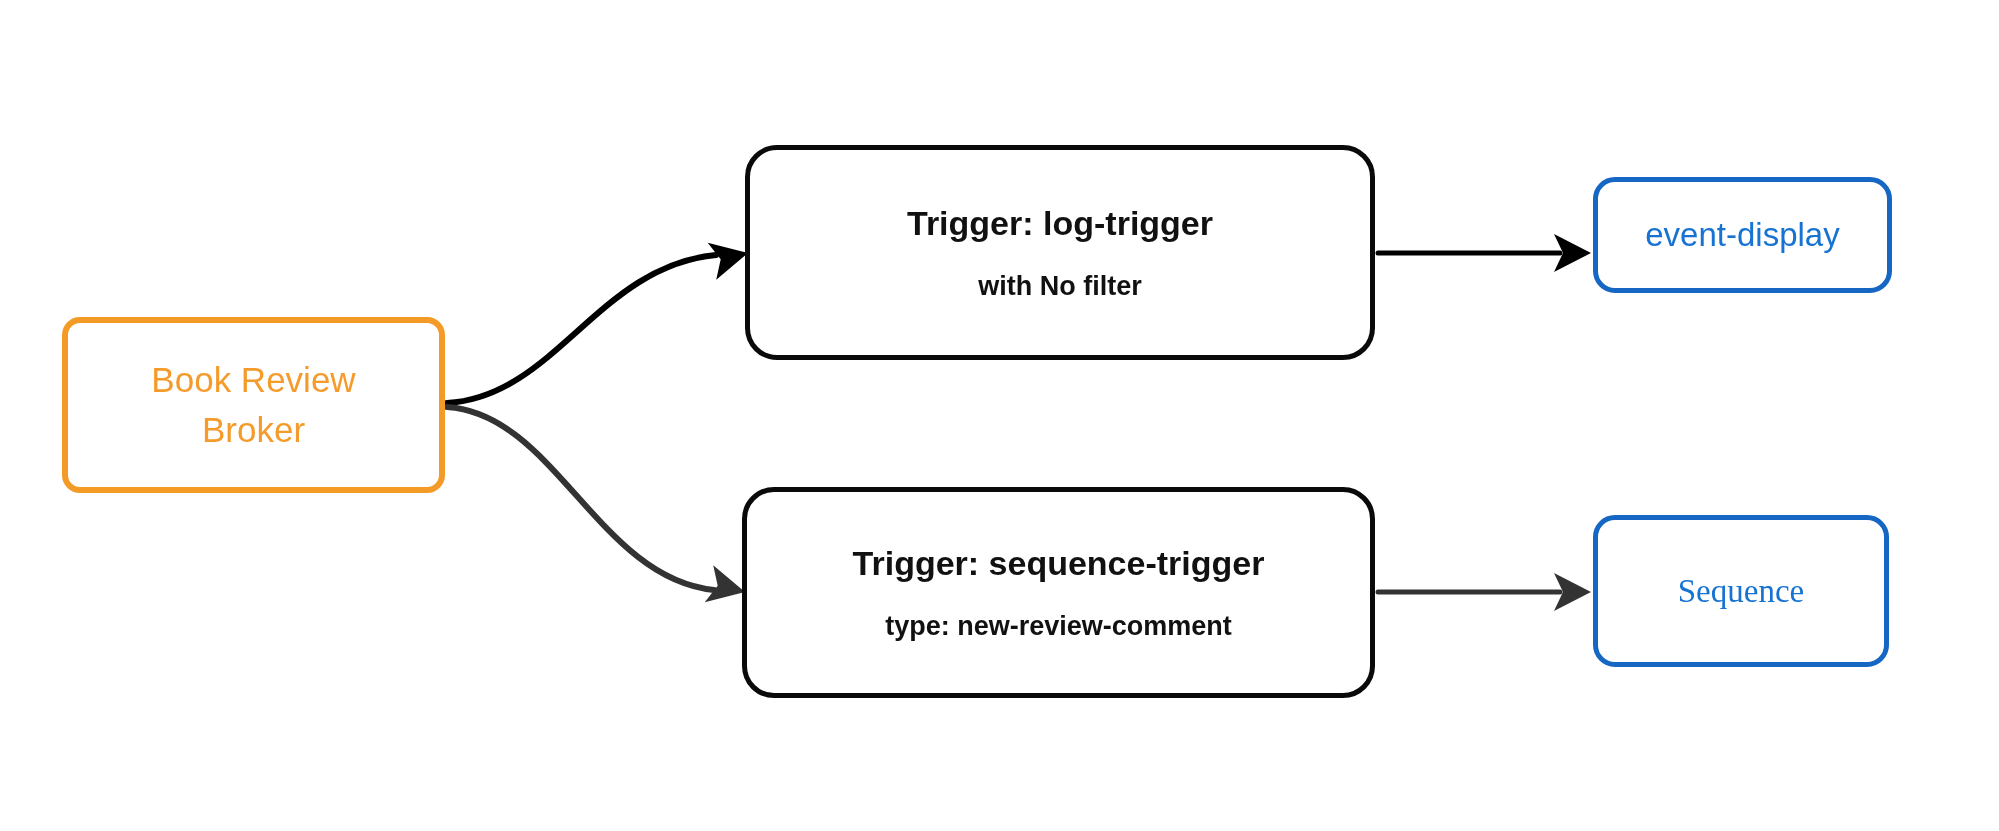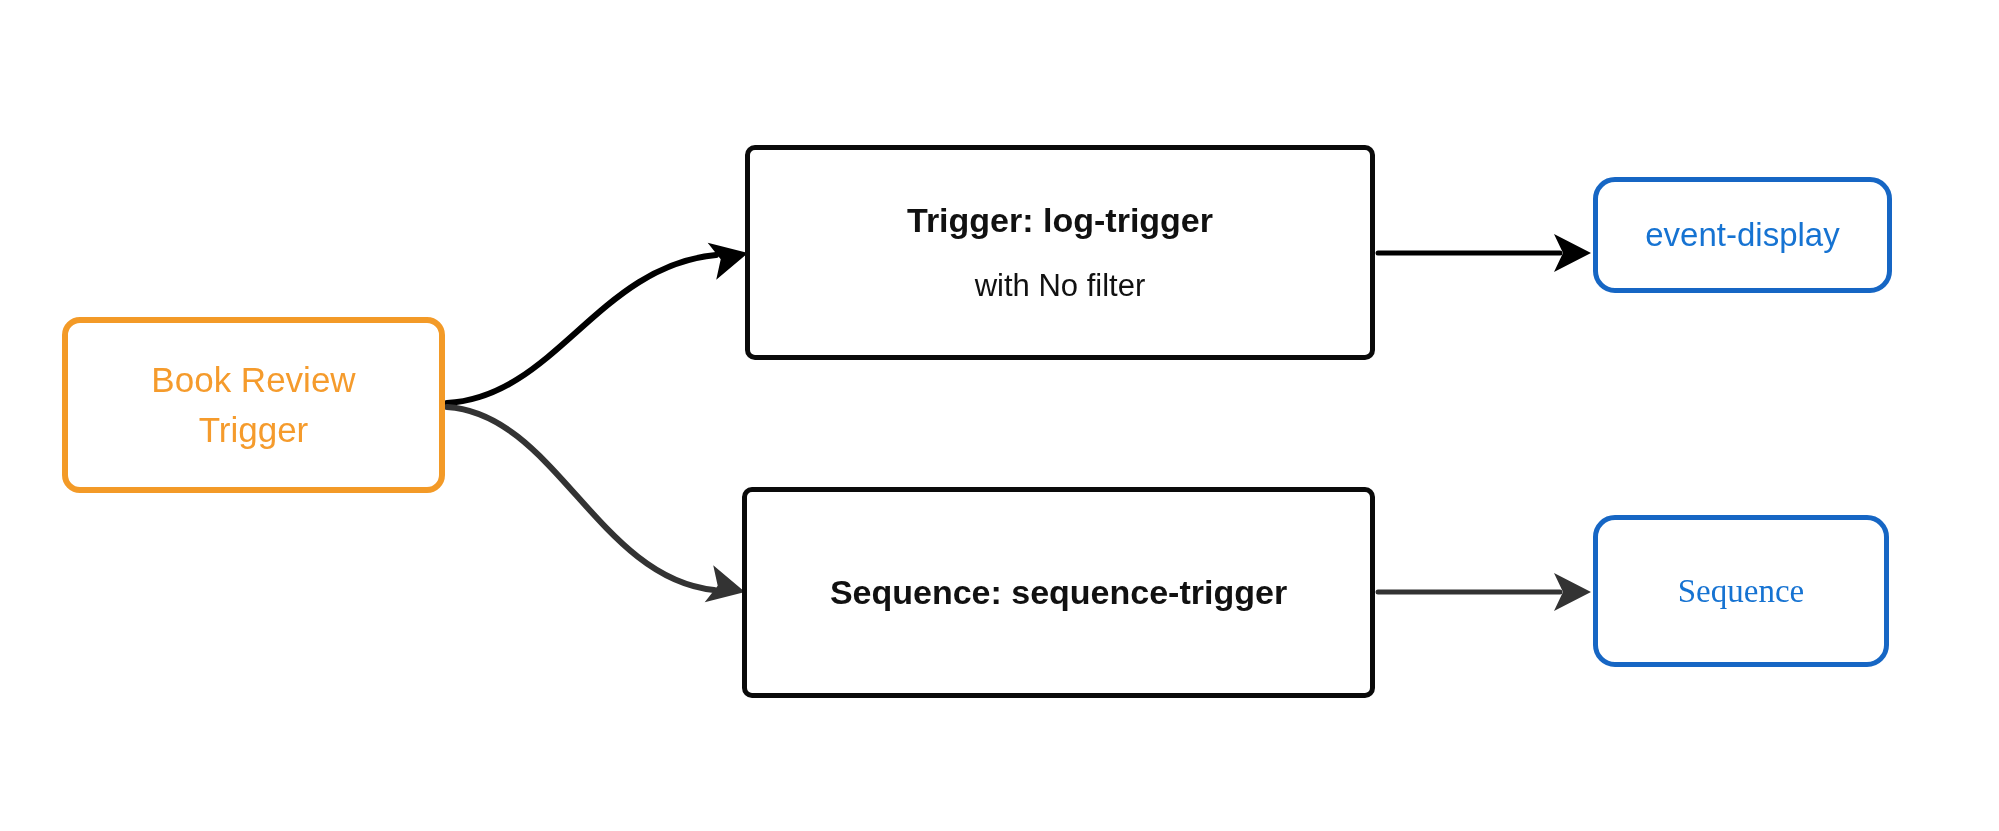--- a/index.html
+++ b/index.html
@@ -43,28 +43,28 @@
   .node-broker {
     left: 62px; top: 317px; width: 383px; height: 176px;
     border: 6px solid var(--broker-border, #F39A27);
     border-radius: 18px;
     color: var(--broker-text, #F59B2C);
     font-size: 35px;
     line-height: 1.44;
   }
   .node-trigger {
     border: 5px solid var(--trigger-border, #0A0A0A);
-    border-radius: 10px;
+    border-radius: 32px;
     color: var(--trigger-text, #111);
     font-size: 34px;
     line-height: 1.3;
     gap: 24px;
   }
   .node-trigger .title { font-weight: bold; font-size: 34px; }
-  .node-trigger .subtitle { font-weight: normal; font-size: 31px; }
+  .node-trigger .subtitle { font-weight: bold; font-size: 27px; }
   .node-log      { left: 745px; top: 145px; width: 630px; height: 215px; }
   .node-sequencetrigger { left: 742px; top: 487px; width: 633px; height: 211px; }
   .node-sink {
     border: 5px solid var(--sink-border, #1666C4);
     border-radius: 22px;
     color: var(--sink-text, #1673D2);
     font-size: 33px;
   }
   .node-eventdisplay { left: 1593px; top: 177px; width: 299px; height: 116px; }
   .node-sequence     { left: 1593px; top: 515px; width: 296px; height: 152px; font-family: Liberation Serif, serif; }
@@ -84,30 +84,31 @@
 
     <path class="edge edge-dark" stroke-width="5" d="M 1378 253 L 1560 253"></path>
     <polygon class="head-dark" points="0,0 -37,-19 -28,0 -37,19" transform="translate(1591,253)"></polygon>
 
     <path class="edge edge-gray" stroke-width="5" d="M 1378 592 L 1560 592"></path>
     <polygon class="head-gray" points="0,0 -37,-19 -28,0 -37,19" transform="translate(1591,592)"></polygon>
   </svg>
 
   <div class="node node-broker">
     <span>Book Review</span>
-    <span>Trigger</span>
+    <span>Broker</span>
   </div>
 
   <div class="node node-trigger node-log">
     <span class="title">Trigger: log-trigger</span>
     <span class="subtitle">with No filter</span>
   </div>
 
   <div class="node node-trigger node-sequencetrigger">
-    <span class="title">Sequence: sequence-trigger</span>
+    <span class="title">Trigger: sequence-trigger</span>
+    <span class="subtitle">type: new-review-comment</span>
   </div>
 
   <div class="node node-sink node-eventdisplay">
     <span>event-display</span>
   </div>
 
   <div class="node node-sink node-sequence">
     <span>Sequence</span>
   </div>
 

